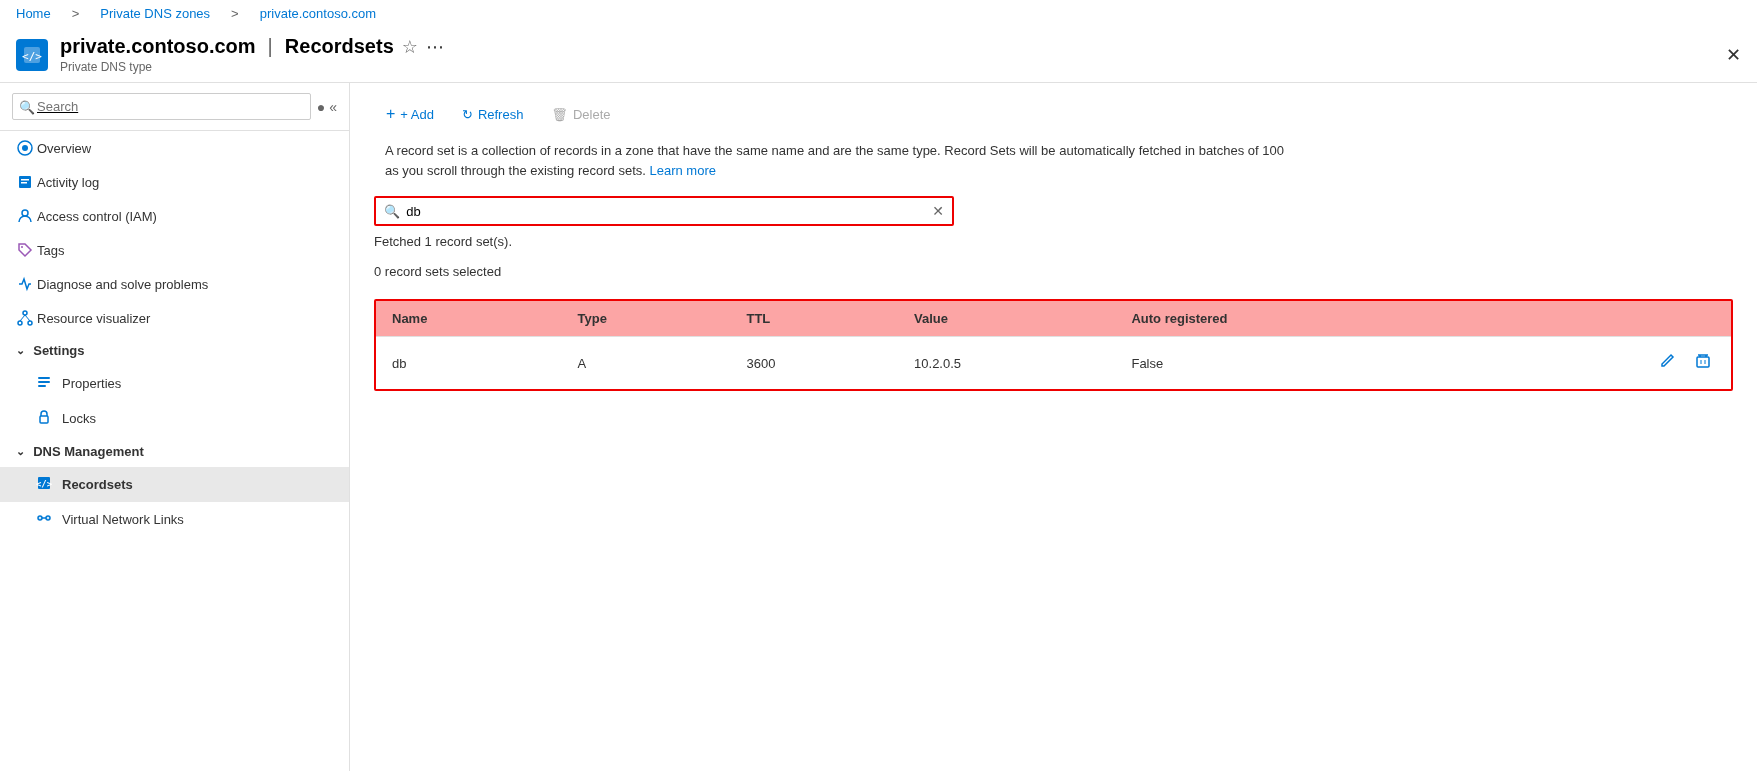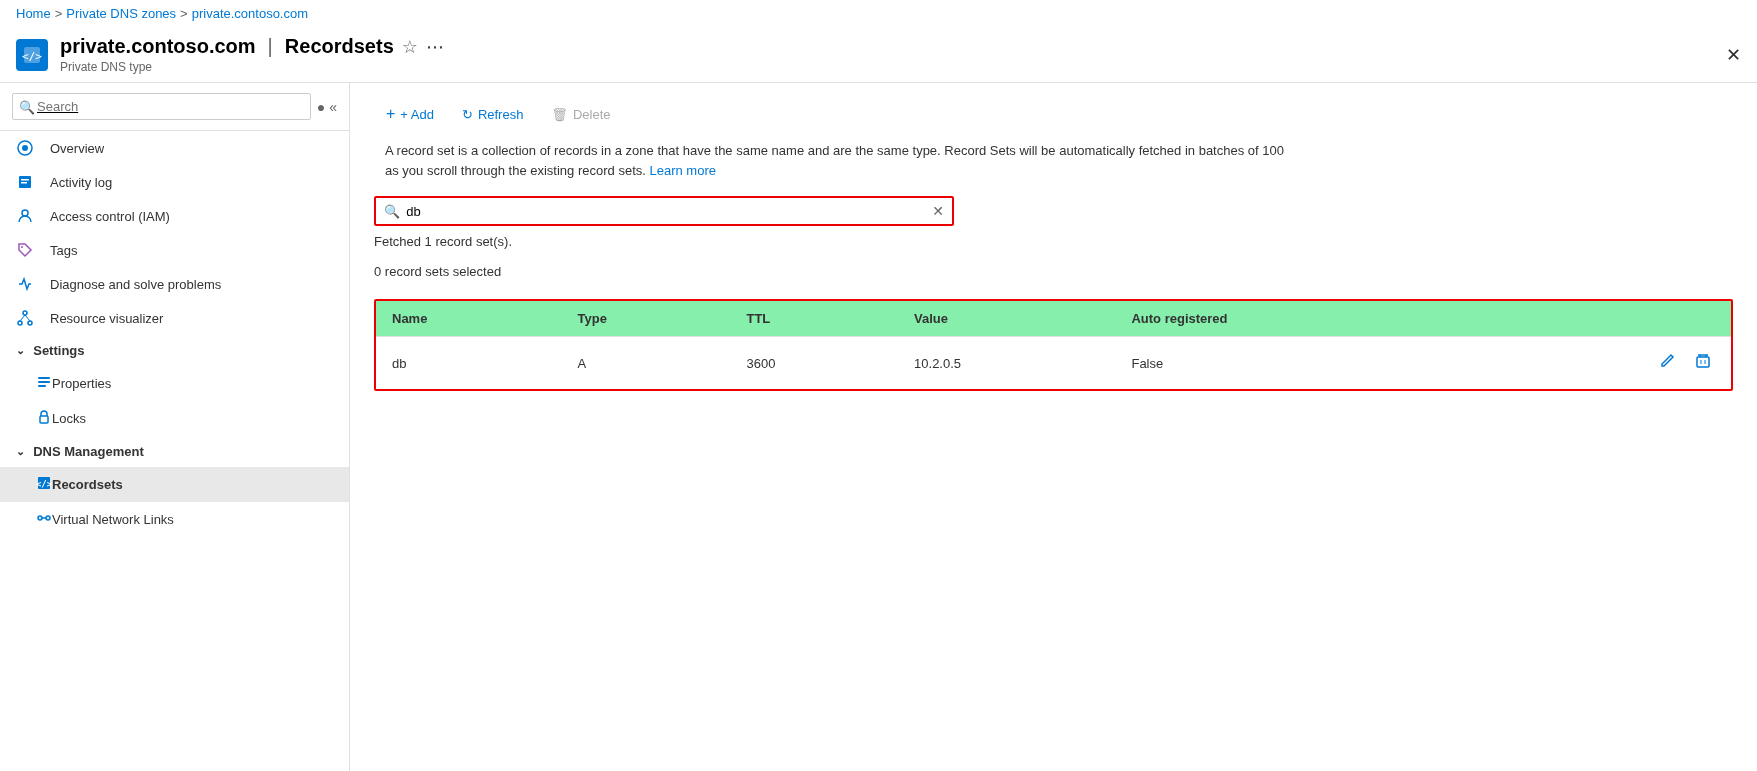--- a/index.html
+++ b/index.html
@@ -11,38 +11,38 @@
     .resource-icon svg { fill: white; }
     .title-area { flex: 1; }
     .title-area h1 { font-size: 20px; font-weight: 600; color: #000; display: flex; align-items: center; gap: 8px; }
     .title-area .subtitle { font-size: 12px; color: #666; margin-top: 2px; }
     .title-separator { color: #666; font-weight: 300; font-size: 20px; margin: 0 4px; }
     .star-btn { background: none; border: none; cursor: pointer; font-size: 18px; color: #666; }
     .ellipsis-btn { background: none; border: none; cursor: pointer; font-size: 18px; color: #333; letter-spacing: 2px; }
     .close-btn { background: none; border: none; cursor: pointer; font-size: 18px; color: #333; margin-left: auto; }
 
     
-    .breadcrumb { padding: 6px 16px; font-size: 13px; display: flex; gap: 4px; }
+    .breadcrumb { padding: 6px 16px; font-size: 13px; display: flex; gap: 21px; }
     .breadcrumb a { color: #0078d4; text-decoration: none; }
     .breadcrumb .sep { color: #666; }
 
     
     .main-layout { display: flex; flex: 1; overflow: hidden; }
 
     
     .sidebar { width: 350px; min-width: 350px; border-right: 1px solid #e0e0e0; display: flex; flex-direction: column; overflow-y: auto; }
     .sidebar-search-wrap { position: relative; }
     .sidebar-search-wrap .search-icon-small { position: absolute; left: 7px; top: 50%; transform: translateY(-50%); color: #666; font-size: 13px; }
     .sidebar-search-row { display: flex; align-items: center; padding: 10px 12px; border-bottom: 1px solid #e0e0e0; }
     
-    .nav-item { display: flex; align-items: center; padding: 8px 16px; cursor: pointer; gap: 16px; font-size: 13px; color: #333; }
+    .nav-item { display: flex; align-items: center; padding: 8px 16px; cursor: pointer; gap: 3px; font-size: 13px; color: #333; }
     .nav-item .nav-icon { width: 18px; height: 18px; display: flex; align-items: center; justify-content: center; flex-shrink: 0; }
 
     .section-header { display: flex; align-items: center; padding: 8px 16px; gap: 8px; cursor: pointer; font-size: 13px; font-weight: 600; color: #333; }
-    .sub-nav-item { display: flex; align-items: center; padding: 8px 16px 8px 36px; cursor: pointer; font-size: 13px; color: #333; }
+    .sub-nav-item { display: flex; align-items: center; padding: 8px 16px 8px 36px; cursor: pointer; gap: 10px; font-size: 13px; color: #333; }
     .sub-nav-item.active { background: #e8e8e8; font-weight: 600; }
 
     
     .content { flex: 1; overflow-y: auto; padding: 16px 24px; }
     
     
     .toolbar { display: flex; align-items: center; gap: 4px; margin-bottom: 12px; }
     .toolbar-btn { display: flex; align-items: center; gap: 5px; padding: 6px 12px; background: none; border: none; cursor: pointer; font-size: 13px; color: #0078d4; }
     .toolbar-btn.disabled { color: #aaa; cursor: default; }
 
@@ -52,21 +52,21 @@
     .filter-wrapper { border: 2px solid #e00; border-radius: 2px; display: flex; align-items: center; gap: 6px; padding: 5px 8px; margin-bottom: 8px; width: 580px; background: #fff; }
     .filter-clear { margin-left: auto; background: none; border: none; cursor: pointer; color: #666; font-size: 14px; }
 
     
     .status-text { font-size: 13px; color: #333; margin-bottom: 15px; }
     .status-text.fetched { color: #333; }
 
     
     .records-table-container { border: 2px solid #e00; border-radius: 2px; overflow: hidden; }
     table { width: 100%; border-collapse: collapse; }
-    thead tr { border-bottom: 1px solid #e0e0e0; background: #86efac; }
+    thead tr { border-bottom: 1px solid #e0e0e0; background: #fca5a5; }
     thead th { padding: 10px 16px; text-align: left; font-weight: 600; font-size: 13px; color: #333; }
     tbody tr { border-bottom: 1px solid #e0e0e0; }
     tbody tr:last-child { border-bottom: none; }
     tbody td { padding: 12px 16px; font-size: 13px; color: #333; }
     .action-btn { background: none; border: none; cursor: pointer; color: #0078d4; font-size: 16px; padding: 4px 8px; }
 
     
     .chevron { font-size: 11px; }
   </style>
 </head>

